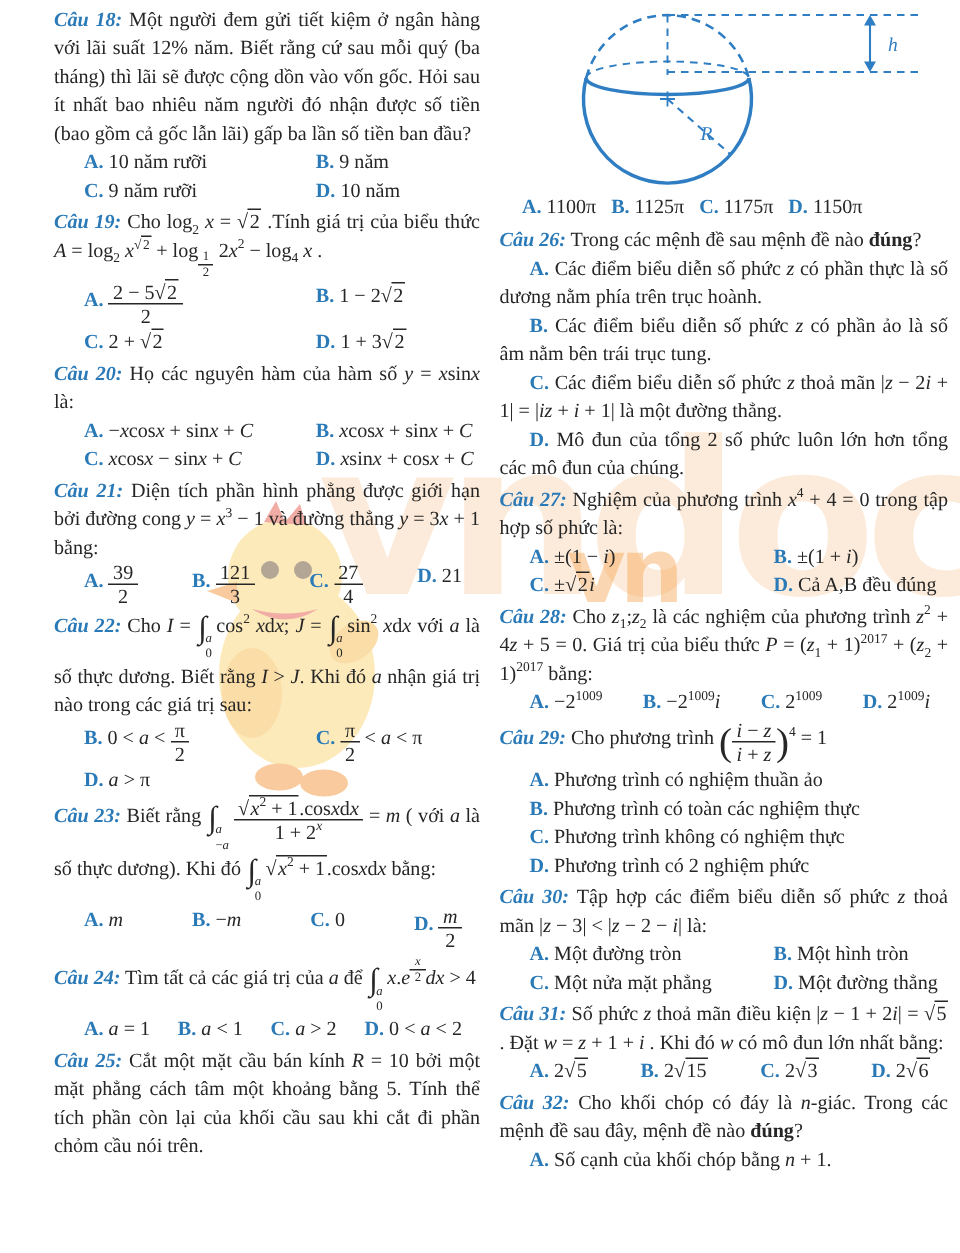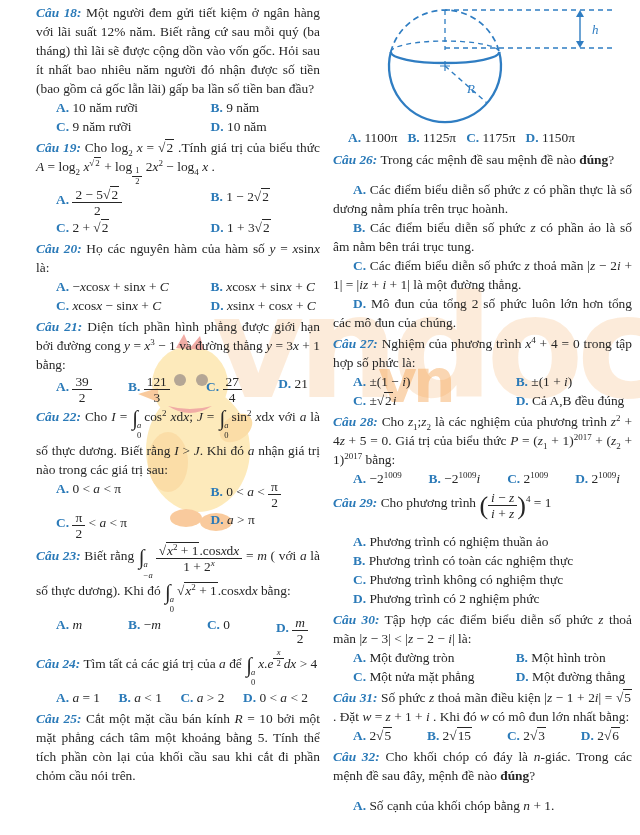--- a/index.html
+++ b/index.html
@@ -18,21 +18,21 @@
   .page{position:relative;width:640px;height:835px;padding:3px 8px 0 36px;display:flex;gap:13px;}
   .col{position:relative;z-index:2;}
   .col-left{width:284px;flex:none;}
   .col-right{flex:1;min-width:0;}
   .q{margin:0 0 2px 0;}
   .qbody{margin:0;text-align:justify;}
   .qlabel{color:var(--accent);font-weight:bold;white-space:nowrap;font-style:italic;}
   .opts{padding-left:20px;margin:0;}
   .opts.grid2{display:grid;grid-template-columns:54% 46%;column-gap:12px;}
   .opts.grid4{display:grid;grid-template-columns:repeat(4,auto);justify-content:space-between;padding-right:12px;}
-  .opts.block{padding-left:0;margin-top:11px;}
+  .opts.block{padding-left:0;}
   .opts.block .opt{margin:0;text-align:justify;text-indent:20px;}
   .opt{padding:0;}
   .ol{color:var(--accent);font-weight:bold;}
   i{font-style:italic;}
   sup{font-size:9px;line-height:0;}
   sub{font-size:9px;line-height:0;}
   .frac{display:inline-block;vertical-align:-0.8em;text-align:center;line-height:1.12;}
   .frac>.num{display:block;border-bottom:1px solid currentColor;padding:0 3px;}
   .frac>.den{display:block;padding:0 3px;}
   .frac.fs{font-size:8.5px;line-height:1.15;vertical-align:-1.1em;}
@@ -116,21 +116,20 @@
       </div>
       <div class="q">
         <p class="qbody"><b class="qlabel">Câu 22:</b> Cho  <i>I</i> = <span class="int"><span class="is">∫</span><span class="il">
               <span><i>a</i></span>
               <span>0</span>
             </span></span>cos<sup>2</sup> <i>x</i>d<i>x</i>;  <i>J</i> = <span class="int"><span class="is">∫</span><span class="il">
               <span><i>a</i></span>
               <span>0</span>
             </span></span>sin<sup>2</sup> <i>x</i>d<i>x</i>  với <i>a</i> là số thực dương. Biết rằng  <i>I</i> &gt; <i>J</i>.  Khi đó <i>a</i> nhận giá trị nào trong các giá trị sau:</p>
         <div class="opts grid2">
-          <div class="opt"><b class="ol">A.</b> <span class="ov">0 &lt; <i>a</i> &lt; π</span></div>
           <div class="opt"><b class="ol">B.</b> <span class="ov">0 &lt; <i>a</i> &lt; <span class="frac"><span class="num">π</span><span class="den">2</span></span></span></div>
           <div class="opt"><b class="ol">C.</b> <span class="ov"><span class="frac"><span class="num">π</span><span class="den">2</span></span> &lt; <i>a</i> &lt; π</span></div>
           <div class="opt"><b class="ol">D.</b> <span class="ov"><i>a</i> &gt; π</span></div>
         </div>
       </div>
       <div class="q">
         <p class="qbody"><b class="qlabel">Câu 23:</b> Biết rằng  <span class="int"><span class="is">∫</span><span class="il">
               <span><i>a</i></span>
               <span>−<i>a</i></span>
             </span></span><span class="frac"><span class="num"><span class="sqrt"><span class="rad"><i>x</i><sup>2</sup> + 1</span></span>.cos<i>x</i>d<i>x</i></span><span class="den">1 + 2<sup><i>x</i></sup></span></span> = <i>m</i> ( với <i>a</i> là số thực  dương). Khi đó <span class="int"><span class="is">∫</span><span class="il">

